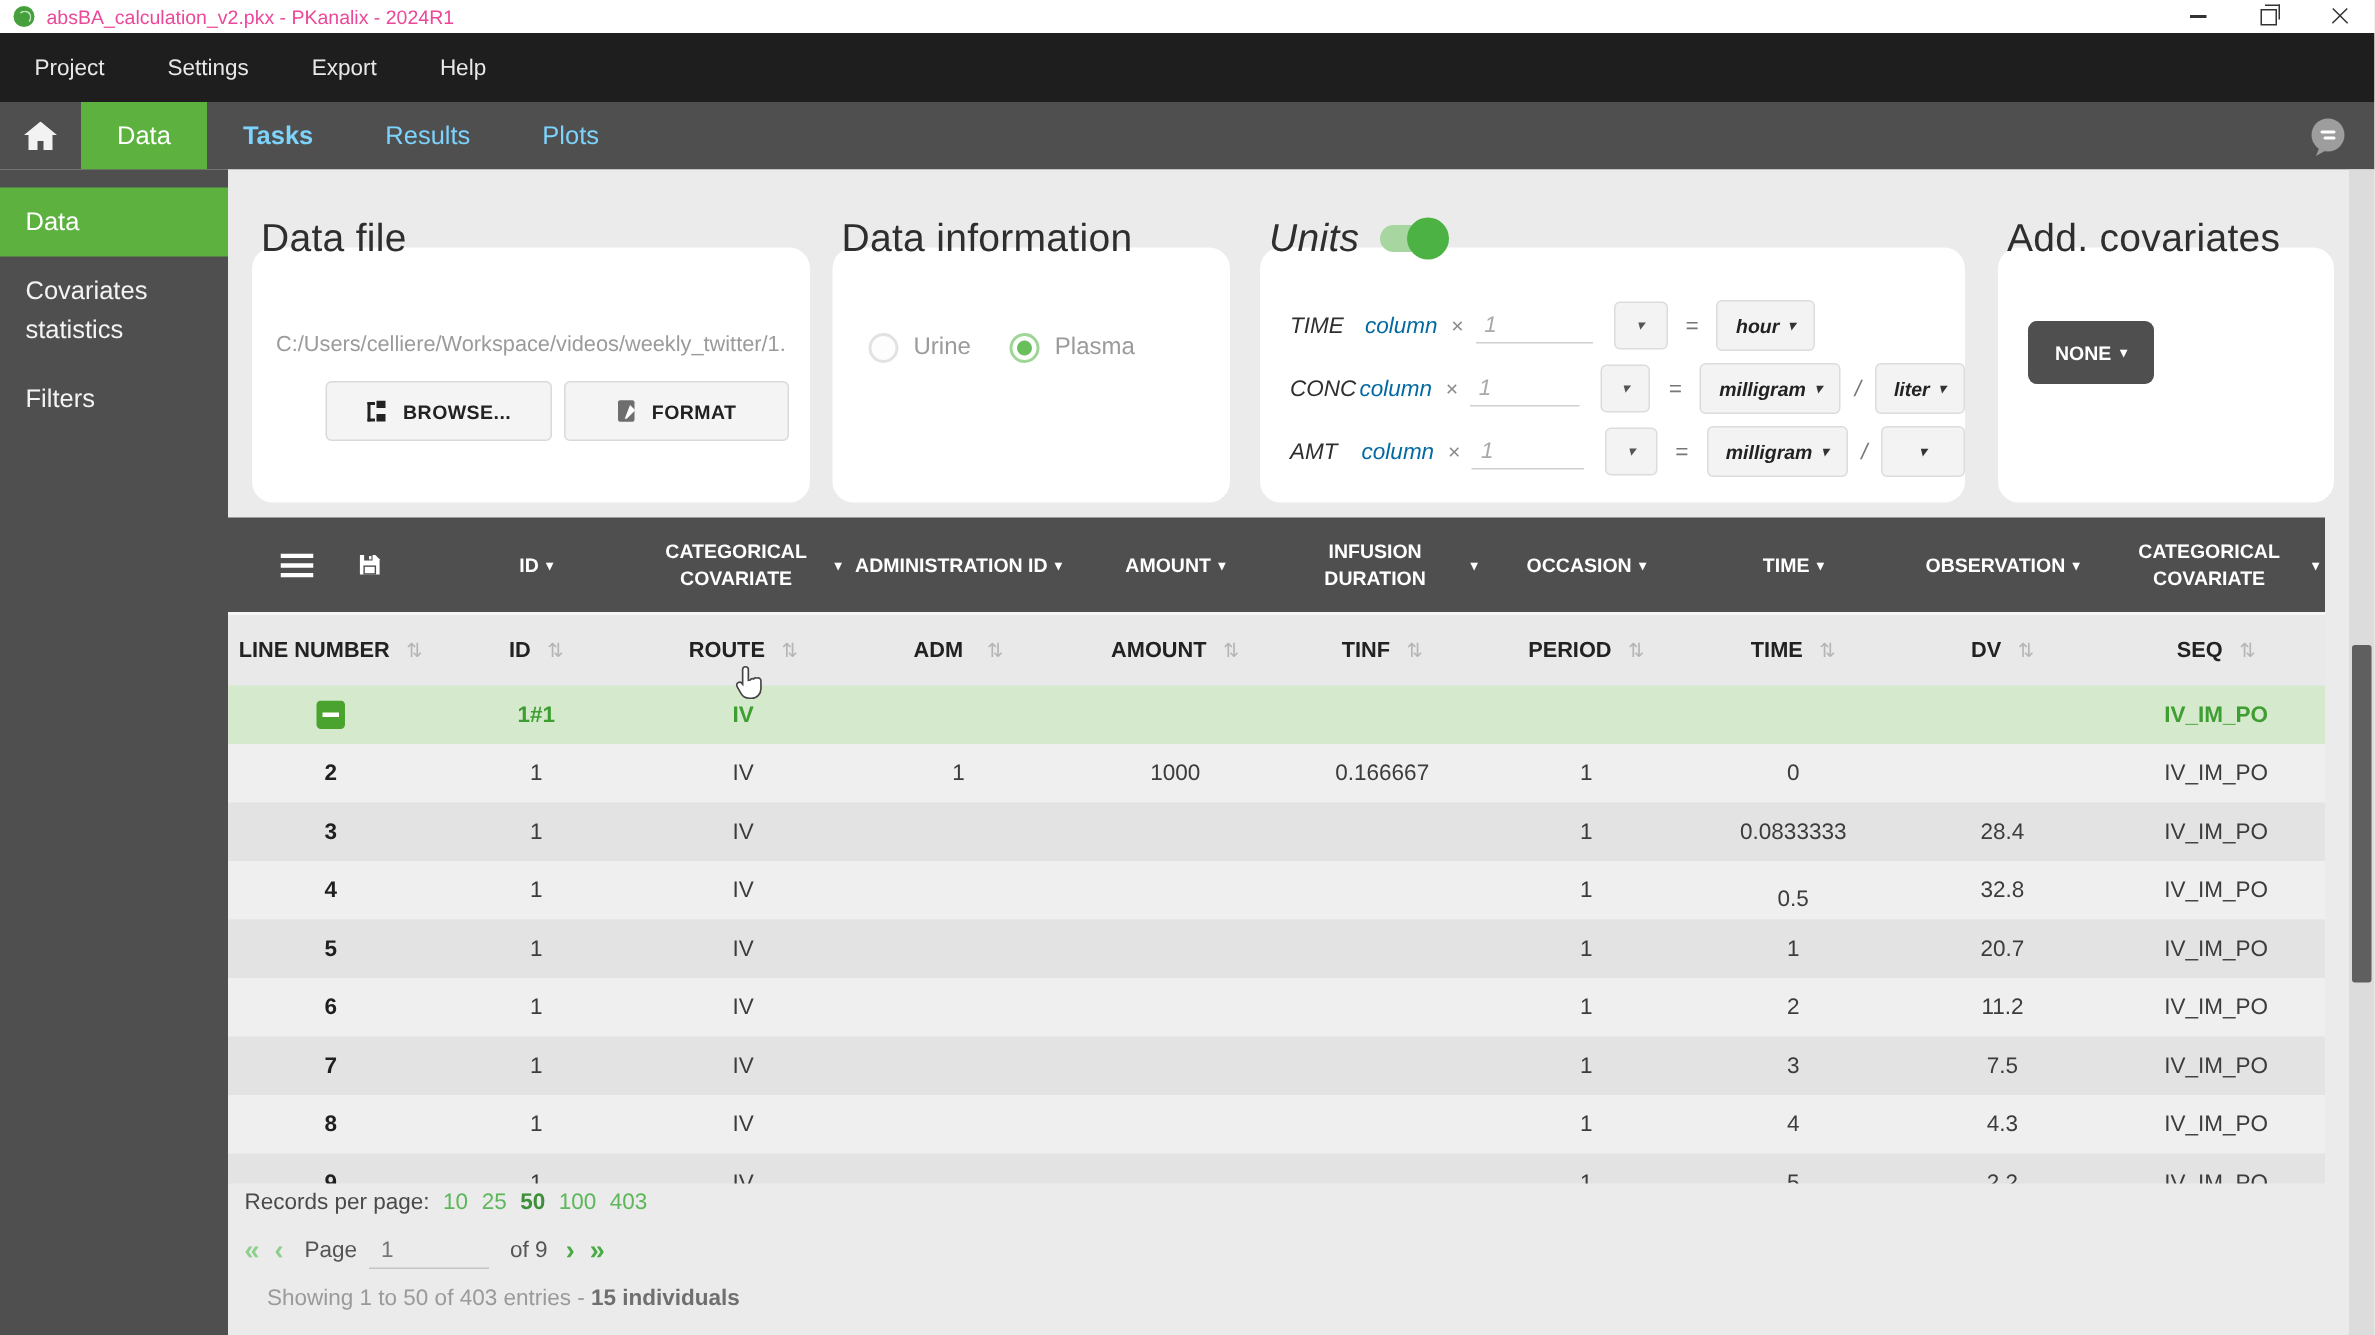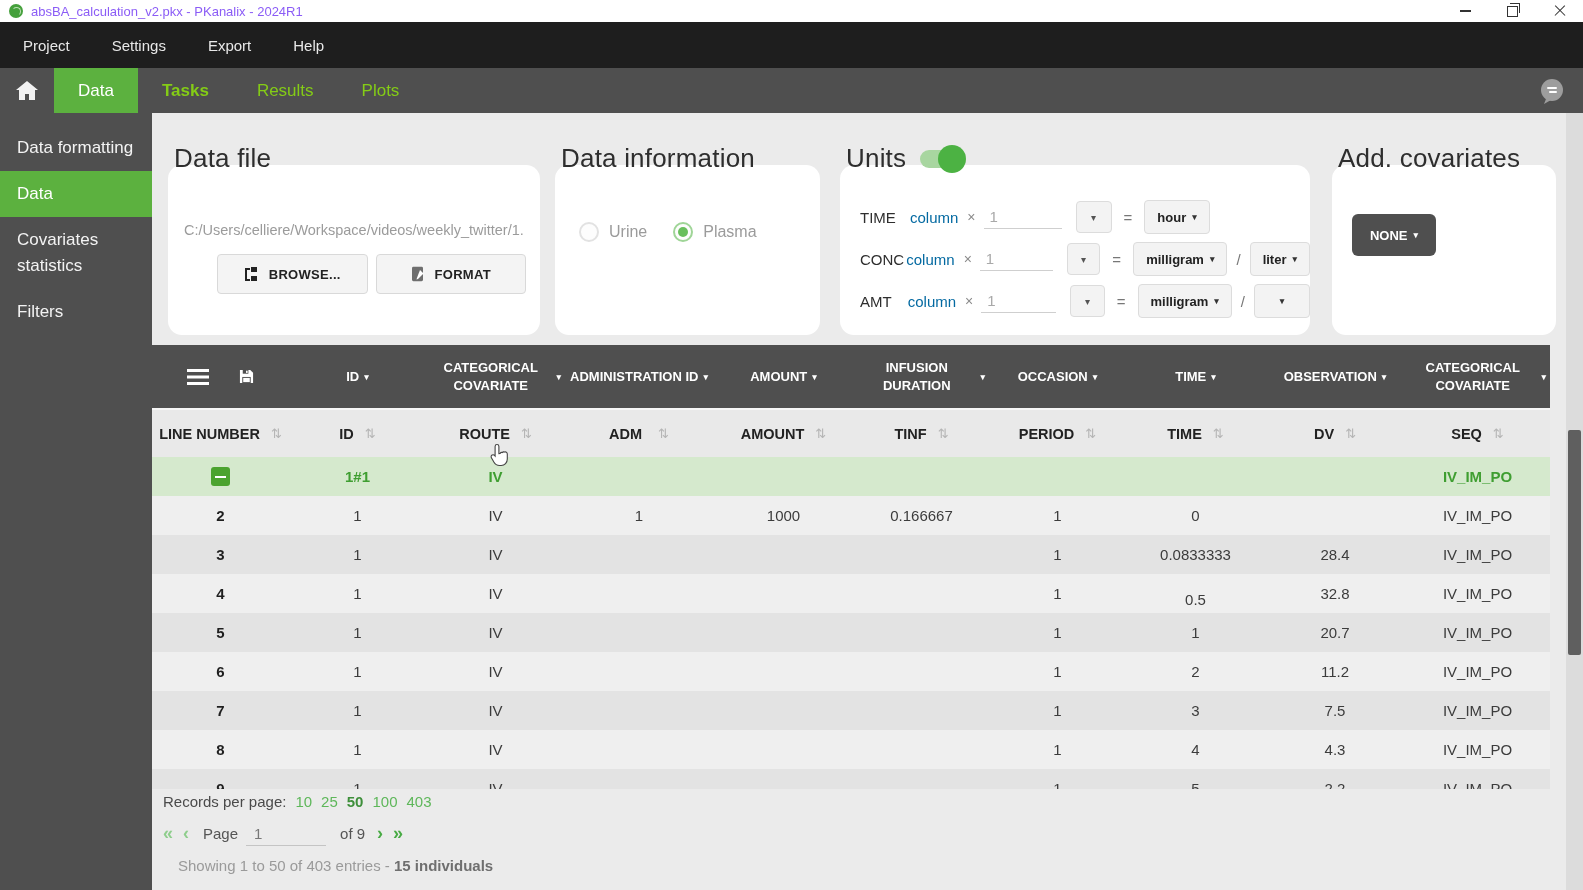--- a/index.html
+++ b/index.html
@@ -3,39 +3,39 @@
 <meta charset="utf-8">
 <style>
   html,body{margin:0;padding:0;}
   body{width:1583px;height:890px;overflow:hidden;font-family:"Liberation Sans",sans-serif;background:#ebebeb;position:relative;}
   .screen{position:absolute;inset:0;}
 
   
   .titlebar{position:absolute;left:0;top:0;width:100%;height:22px;background:#ffffff;display:flex;align-items:center;}
   .app-icon{width:14px;height:14px;border-radius:50%;background:#45a03c;margin:0 8px 0 9px;position:relative;flex:0 0 auto;}
   .app-icon::after{content:"";position:absolute;left:3px;top:3px;width:7px;height:7px;border-radius:50%;border:1.5px solid #bfe3b8;border-left-color:transparent;border-bottom-color:transparent;}
-  .title-text{font-size:13px;color:#8b5cf6;text-align:center;}
+  .title-text{font-size:13px;color:#ec4899;text-align:center;}
   .win-controls{position:absolute;right:0;top:0;height:22px;display:flex;}
   .win-btn{width:47px;height:22px;display:flex;align-items:center;justify-content:center;}
   .glyph-min{width:11px;height:1.5px;background:#333;}
   .glyph-restore{width:9px;height:9px;border:1.2px solid #333;position:relative;background:#fff;}
   .glyph-restore::before{content:"";position:absolute;left:2px;top:-4px;width:9px;height:9px;border:1.2px solid #333;border-bottom:none;border-left:none;}
   .glyph-close{position:relative;width:12px;height:12px;}
   .glyph-close::before,.glyph-close::after{content:"";position:absolute;left:-1px;top:5px;width:14px;height:1.4px;background:#333;}
   .glyph-close::before{transform:rotate(45deg);}
   .glyph-close::after{transform:rotate(-45deg);}
 
   
   .menubar{position:absolute;left:0;top:22px;width:100%;height:46px;background:#1e1e1e;display:flex;align-items:center;padding-left:2px;box-sizing:border-box;}
   .menu-item{color:#e8e8e8;font-size:15px;padding:0 21px;cursor:default;}
 
   
   .tabbar{position:absolute;left:0;top:68px;width:100%;height:45px;background:#4f4f4f;display:flex;align-items:stretch;}
   .home-btn{width:54px;display:flex;align-items:center;justify-content:center;}
-  .tab{padding:0 24px;display:flex;align-items:center;color:#84cc16;font-size:17px;}
+  .tab{padding:0 24px;display:flex;align-items:center;color:#7dd3fc;font-size:17px;}
   .tab.active{background:#5cb13f;color:#fff;}
   .tab.bold{font-weight:700;}
   .chat-btn{position:absolute;right:17px;top:9px;width:28px;height:28px;}
 
   
   .sidebar{position:absolute;left:0;top:113px;width:152px;bottom:0;background:#4f4f4f;padding-top:12px;box-sizing:border-box;}
   .side-item{padding:10px 17px;color:#f3f3f3;font-size:17px;line-height:26px;}
   .side-item.active{background:#5cb13f;color:#fff;}
 
   
@@ -51,21 +51,21 @@
   .gbtn{flex:1;height:38px;background:#f4f4f4;border:1px solid #d9d9d9;border-radius:4px;display:flex;align-items:center;justify-content:center;gap:9px;font-weight:700;font-size:13px;color:#222;letter-spacing:.3px;}
 
   .sec-datainfo{left:403px;width:265px;}
   .sec-datainfo .card{width:265px;height:170px;}
   .radio-row{display:flex;gap:26px;margin:48px 0 0 24px;}
   .radio-opt{display:flex;align-items:center;gap:10px;font-size:16px;color:#9b9b9b;}
   .radio{width:20px;height:20px;border-radius:50%;border:2px solid #e2e2e2;background:#fdfdfd;position:relative;box-sizing:border-box;}
   .radio.checked{border-color:#9fd597;}
   .radio.checked::after{content:"";position:absolute;left:3px;top:3px;width:10px;height:10px;border-radius:50%;background:#68bf5c;}
 
-  .sec-units{left:688px;width:470px;}
+  .sec-units{left:688px;width:470px;font-style:italic;}
   .sec-units .card{width:470px;height:170px;}
   .units-head{display:flex;align-items:center;gap:14px;position:relative;z-index:2;}
   .toggle{width:42px;height:18px;border-radius:9px;background:#a8d6a0;position:relative;}
   .toggle .knob{position:absolute;right:-4px;top:-5px;width:28px;height:28px;border-radius:50%;background:#4cb243;}
   .units-rows{position:relative;z-index:2;margin-top:22px;padding-left:20px;}
   .unit-row{height:42px;display:flex;align-items:center;}
   .u-label{width:50px;font-size:15px;color:#2e2e2e;}
   .u-col{color:#0369a1;font-size:15px;margin-right:9px;}
   .u-times{color:#8a8a8a;font-size:14px;margin-right:8px;}
   .u-input{width:66px;font-size:15px;color:#a9a9a9;border-bottom:1px solid #cfcfcf;padding:3px 6px;}
@@ -165,21 +165,20 @@
       <svg width="28" height="28" viewBox="0 0 28 28">
         <circle cx="14" cy="13" r="11" fill="#9d9d9d"></circle>
         <path d="M8 22 L6 27 L13 23 Z" fill="#9d9d9d"></path>
         <rect x="9" y="10" width="10" height="2" rx="1" fill="#fff"></rect>
         <rect x="11" y="14" width="8" height="2" rx="1" fill="#fff"></rect>
       </svg>
     </div>
   </div>
 
   <div class="sidebar" id="side-items">
-      <div class="side-item">Data formatting</div>
       <div class="side-item active">Data</div>
       <div class="side-item">Covariates statistics</div>
       <div class="side-item">Filters</div>
     </div>
 
   <div class="main">
 
     <div class="section sec-datafile">
       <div class="card"></div>
       <h2>Data file</h2>

